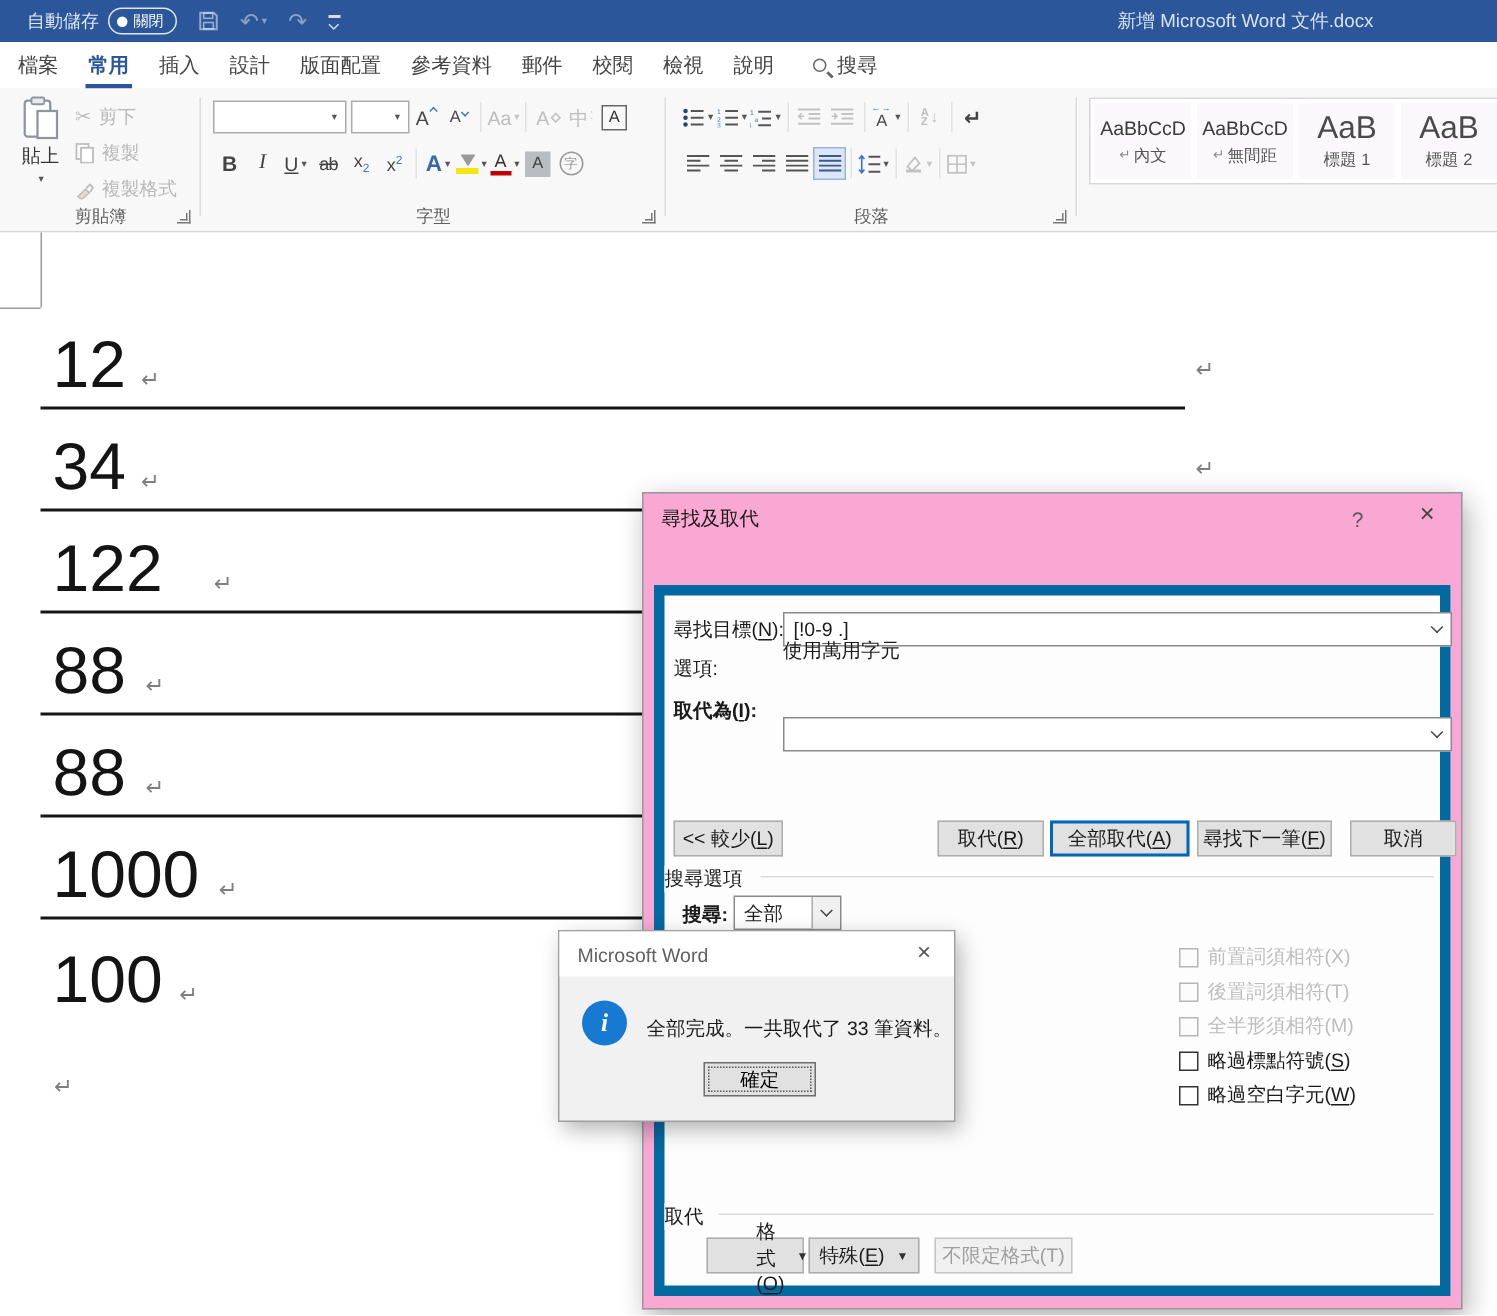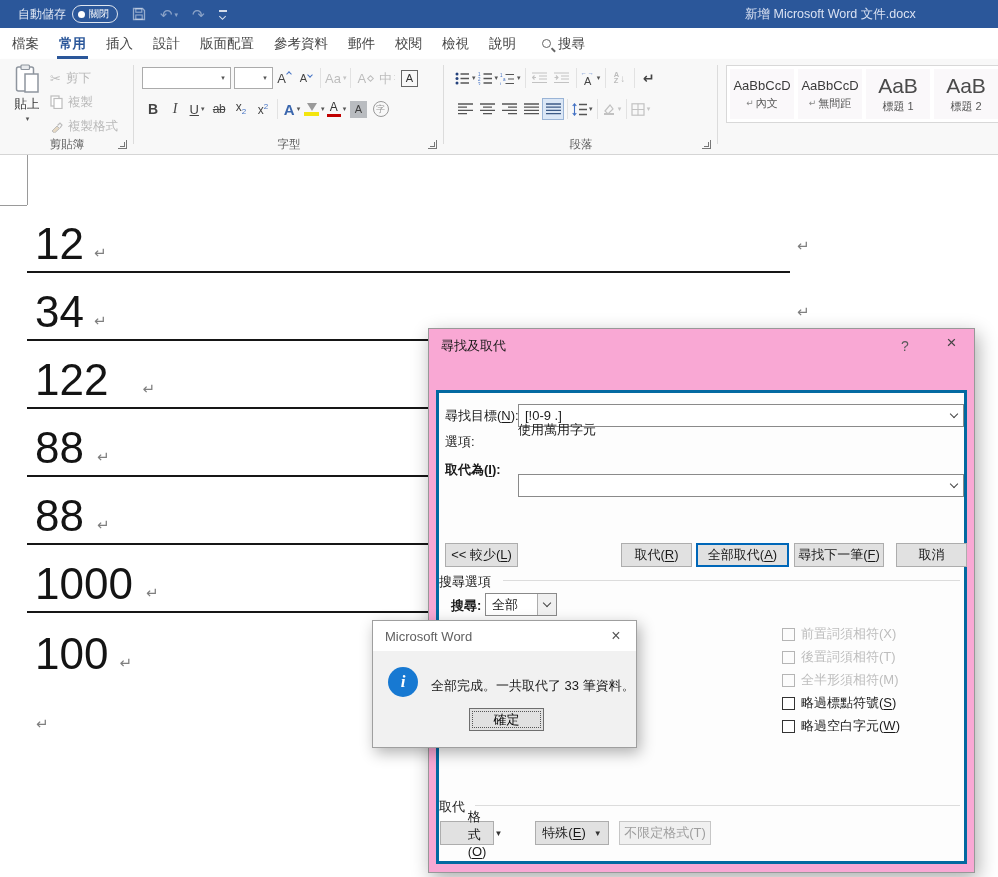--- a/index.html
+++ b/index.html
@@ -113,21 +113,21 @@
 
   
   .frdlg{position:absolute;left:428px;top:328px;width:547px;height:545px;background:#f9a8d4;
     border:1px solid #989898;box-shadow:3px 6px 18px rgba(0,0,0,.32);font-size:13px;color:#1a1a1a;z-index:10;}
   .fr-title{position:absolute;left:12px;top:8px;font-size:13px;color:#1a1a1a;}
   .fr-help{position:absolute;right:54px;top:6px;width:30px;height:22px;display:flex;align-items:center;justify-content:center;color:#5a5a5a;font-size:14px;}
   .fr-close{position:absolute;right:0;top:0;width:45px;height:28px;display:flex;align-items:center;justify-content:center;color:#444;font-size:17px;}
   .tabs{position:absolute;left:7px;top:38px;display:flex;align-items:flex-end;height:24px;z-index:2;}
   .dtab{padding:3px 11px 4px;background:#f0f0f0;border:1px solid #d9d9d9;border-bottom:none;margin-right:0;font-size:13px;height:22px;}
   .dtab.active{background:#fdfdfd;height:26px;padding-top:5px;position:relative;top:1px;border-bottom:1px solid #fdfdfd;}
-  .page{position:absolute;left:7px;top:61px;right:7px;bottom:8px;background:#fdfdfd;border:3px solid #0369a1;}
+  .page{position:absolute;left:7px;top:61px;right:7px;bottom:8px;background:#fdfdfd;border:7px solid #0369a1;}
   .u{text-decoration:underline;text-underline-offset:2px;}
   .flabel{position:absolute;font-size:13px;}
   .combo{position:absolute;background:#fff;border:1px solid #8a8a8a;display:flex;align-items:stretch;height:23px;}
   .combo input{border:0;outline:0;flex:1;font:13px "Liberation Sans","DejaVu Sans",sans-serif;padding:1px 6px;background:transparent;color:#1a1a1a;}
   .combo .arrow{width:19px;display:flex;align-items:center;justify-content:center;}
   .combo .arrow .chev{width:6px;height:6px;border-width:1.4px;margin-top:-3px;}
   .combo.sel .arrow{border-left:1px solid #adadad;background:#f0f0f0;}
   .combo.sel .val{flex:1;display:flex;align-items:center;padding:0 6px;}
   .btn{position:absolute;height:24px;background:#e1e1e1;border:1px solid #adadad;display:flex;align-items:center;justify-content:center;font-size:13px;color:#1a1a1a;gap:5px;}
   .btn.primary{border:2px solid #0067b8;}
@@ -597,21 +597,21 @@
         <span><span>略過標點符號(</span><span class="u">S</span><span>)</span></span>
       </div>
       <div class="cbrow" style="left:343px;top:324px;">
         <span class="cb"></span>
         <span><span>略過空白字元(</span><span class="u">W</span><span>)</span></span>
       </div>
 
       <span class="flabel" style="left:0;top:405px;background:#fdfdfd;padding-right:6px;">取代</span>
       <div class="grpline" style="left:36px;right:4px;top:412px;"></div>
 
-      <div class="btn" style="left:1px;top:428px;width:54px;padding-left:36px;">
+      <div class="btn" style="left:28px;top:428px;width:65px;padding-left:36px;">
           <span><span>格式(</span><span class="u">O</span><span>)</span></span>
           <span class="ddv">▼</span>
         </div>
       <div class="btn" style="left:96px;top:428px;width:74px;">
           <span><span>特殊(</span><span class="u">E</span><span>)</span></span>
           <span class="ddv">▼</span>
         </div>
       <div class="btn disb" style="left:180px;top:428px;width:92px;">
           <span>不限定格式(T)</span>
         </div>

